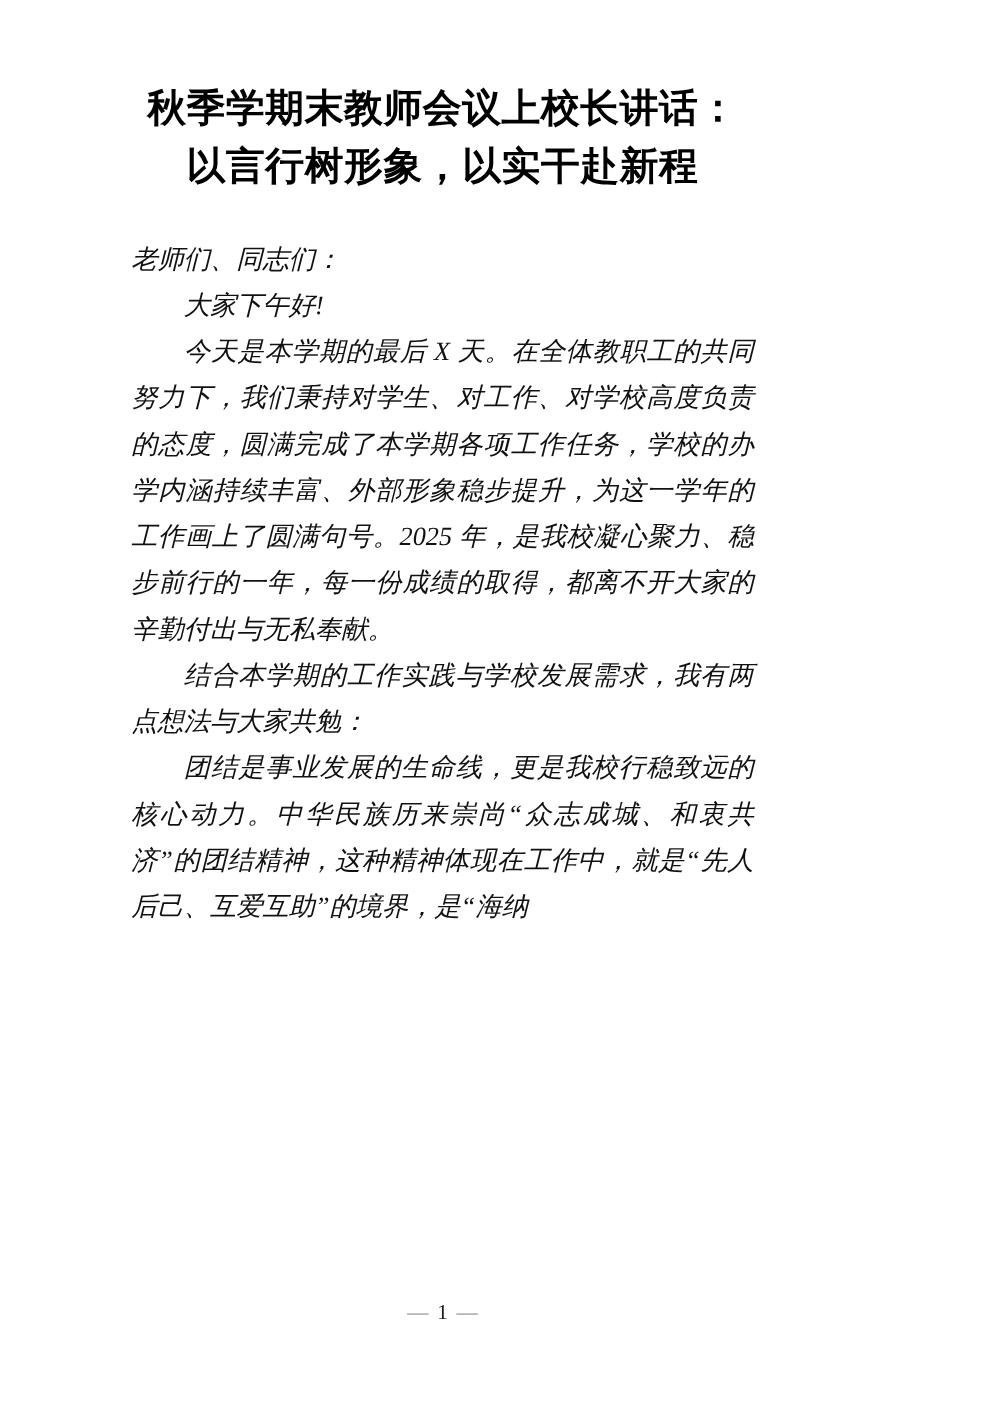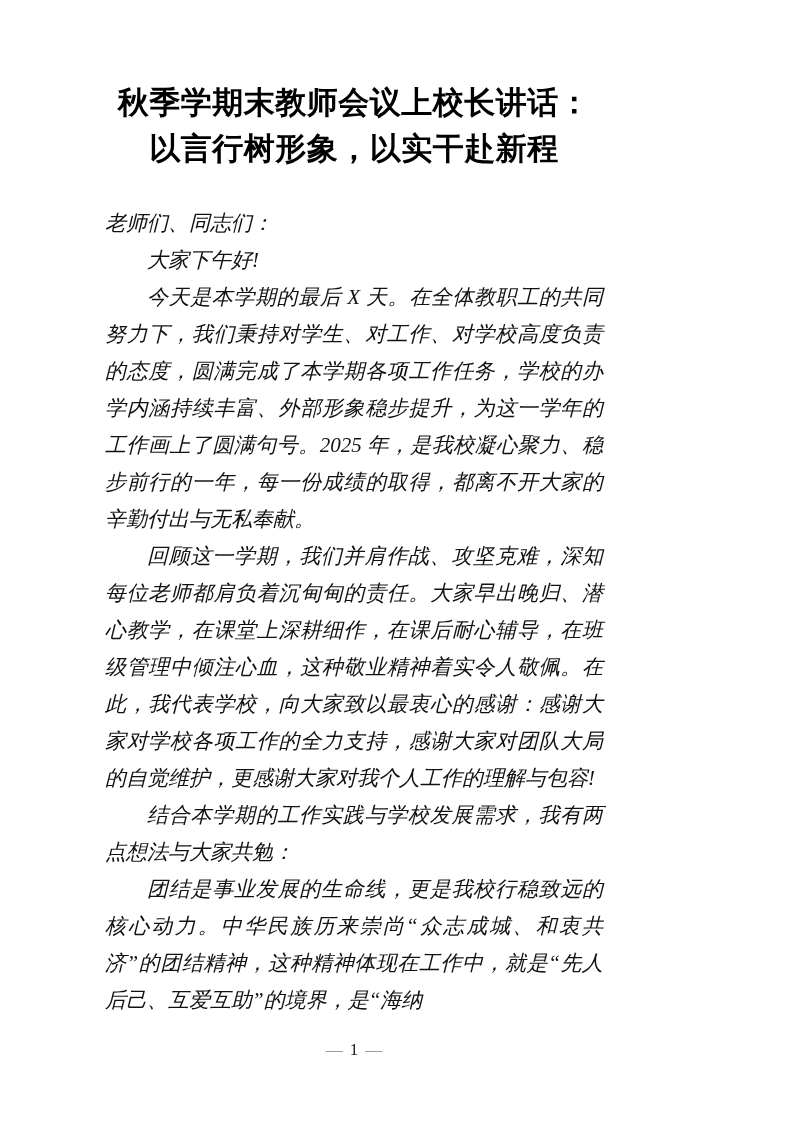--- a/index.html
+++ b/index.html
@@ -6,21 +6,21 @@
   html, body {
     background: #ffffff;
     font-family: "Liberation Serif", "DejaVu Serif", serif;
   }
   .page {
     position: relative;
     width: 708px;
     height: 1122px;
     background: #ffffff;
     overflow: hidden;
-    padding: 80px 105px 0 105px;
+    padding: 64px 105px 0 105px;
     color: #000000;
   }
   .doc-title {
     font-size: 31px;
     font-weight: 700;
     line-height: 46px;
     text-align: center;
     letter-spacing: 0.5px;
     color: #000000;
   }
@@ -50,21 +50,20 @@
 <body>
 
 <div class="page">
 
   <h1 class="doc-title">秋季学期末教师会议上校长讲话：以言行树形象，以实干赴新程</h1>
 
   <div class="doc-body">
       <p class="para">老师们、同志们：</p>
       <p class="para indent">大家下午好!</p>
       <p class="para indent">今天是本学期的最后 X 天。在全体教职工的共同努力下，我们秉持对学生、对工作、对学校高度负责的态度，圆满完成了本学期各项工作任务，学校的办学内涵持续丰富、外部形象稳步提升，为这一学年的工作画上了圆满句号。2025 年，是我校凝心聚力、稳步前行的一年，每一份成绩的取得，都离不开大家的辛勤付出与无私奉献。</p>
-      <p class="para indent">回顾这一学期，我们并肩作战、攻坚克难，深知每位老师都肩负着沉甸甸的责任。大家早出晚归、潜心教学，在课堂上深耕细作，在课后耐心辅导，在班级管理中倾注心血，这种敬业精神着实令人敬佩。在此，我代表学校，向大家致以最衷心的感谢：感谢大家对学校各项工作的全力支持，感谢大家对团队大局的自觉维护，更感谢大家对我个人工作的理解与包容!</p>
       <p class="para indent">结合本学期的工作实践与学校发展需求，我有两点想法与大家共勉：</p>
       <p class="para indent">团结是事业发展的生命线，更是我校行稳致远的核心动力。中华民族历来崇尚“众志成城、和衷共济”的团结精神，这种精神体现在工作中，就是“先人后己、互爱互助”的境界，是“海纳</p>
     </div>
 
   <div class="page-footer">
     <span class="dash">—</span><span class="num">1</span><span class="dash">—</span>
   </div>
 
 </div>
 

